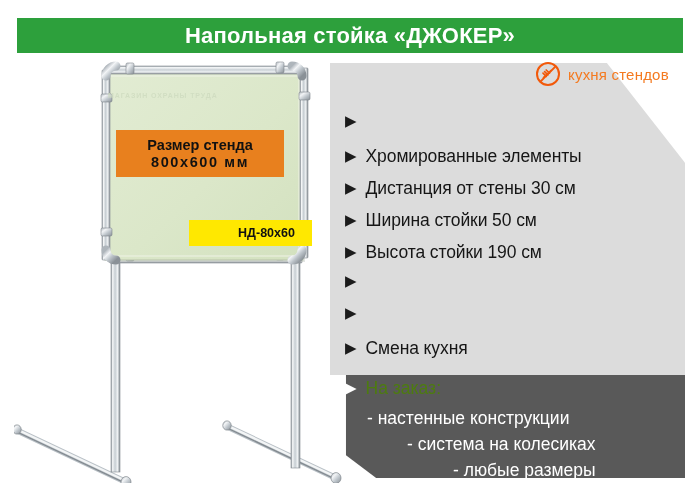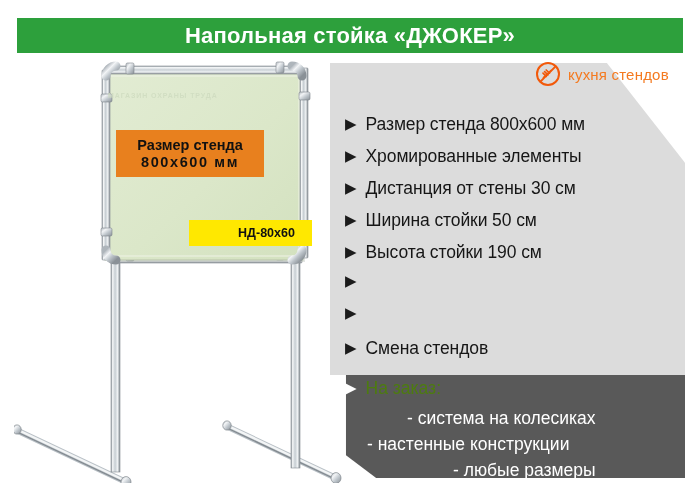--- a/index.html
+++ b/index.html
@@ -181,21 +181,21 @@
     font-size: 7px;
     font-weight: bold;
     letter-spacing: 0.9px;
     white-space: nowrap;
   }
 
   .size-badge {
     position: absolute;
     left: 116px;
     top: 130px;
-    width: 148px;
+    width: 168px;
     height: 47px;
     background: #e8801e;
     z-index: 15;
     display: flex;
     flex-direction: column;
     align-items: center;
     justify-content: center;
     gap: 1px;
   }
   .size-badge-l1 {
@@ -255,21 +255,20 @@
       </svg>
     </span>
     <span class="brand-text">кухня стендов</span>
   </div>
 
   <div class="info-panel"></div>
 
   <div class="feature-list">
     <div class="feature-item">
       <span class="bullet">▶</span>
-      <span class="feature-text">Размер стенда 800х600 мм</span>
     </div>
     <div class="feature-item">
       <span class="bullet">▶</span>
       <span class="feature-text">Хромированные элементы</span>
     </div>
     <div class="feature-item">
       <span class="bullet">▶</span>
       <span class="feature-text">Дистанция от стены 30 см</span>
     </div>
     <div class="feature-item">
@@ -281,33 +280,33 @@
       <span class="feature-text">Высота стойки 190 см</span>
     </div>
     <div class="feature-item">
       <span class="bullet">▶</span>
     </div>
     <div class="feature-item">
       <span class="bullet">▶</span>
     </div>
     <div class="feature-item">
       <span class="bullet">▶</span>
-      <span class="feature-text">Смена стендов</span>
+      <span class="feature-text">Смена кухня</span>
     </div>
   </div>
 
   <div class="order-panel"></div>
 
   <div class="order-content">
     <div class="order-head">
       <span class="bullet-light">▶</span>
       <span class="order-head-text">На заказ:</span>
     </div>
+    <div class="order-sub i1">- настенные конструкции</div>
     <div class="order-sub i2">- система на колесиках</div>
-    <div class="order-sub i1">- настенные конструкции</div>
     <div class="order-sub i3">- любые размеры</div>
   </div>
 
   <div class="stand-wrap">
     <svg class="stand-svg" width="330" height="425" viewBox="0 0 330 425" aria-hidden="true">
       <defs>
         <linearGradient id="chromeV" x1="0" y1="0" x2="1" y2="0">
           <stop offset="0%" stop-color="#8d949a"></stop>
           <stop offset="18%" stop-color="#f4f6f7"></stop>
           <stop offset="45%" stop-color="#c6cdd2"></stop>

